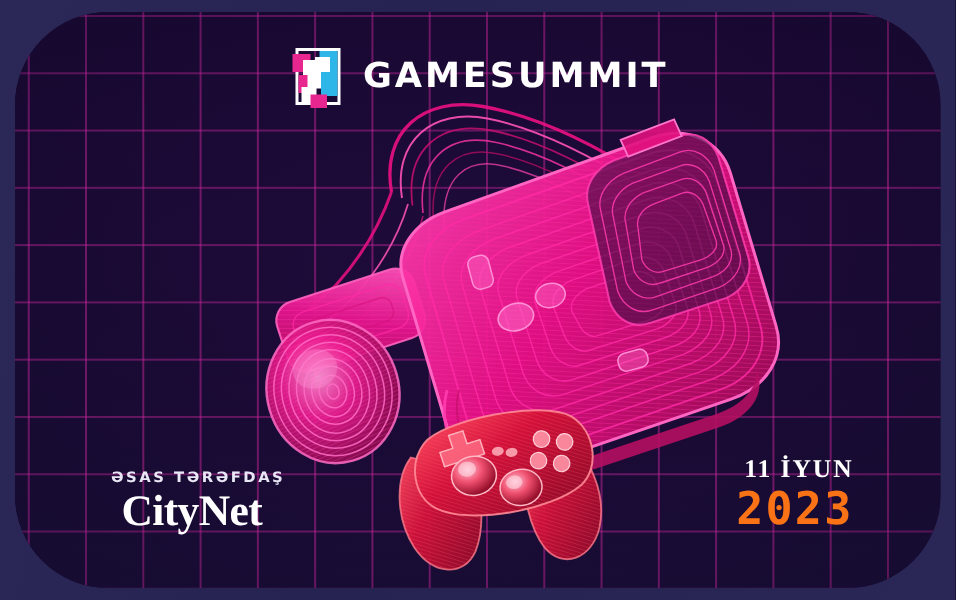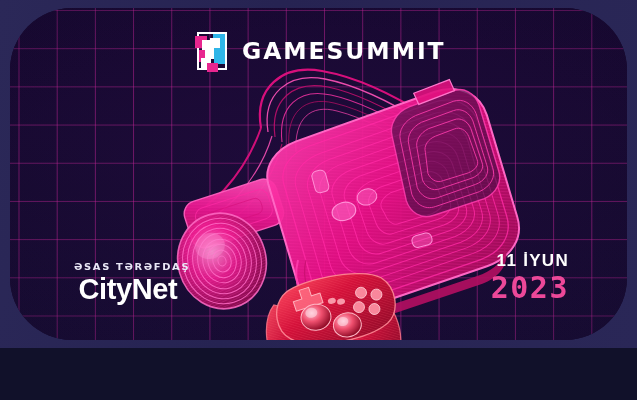--- a/index.html
+++ b/index.html
@@ -1,21 +1,21 @@
 <!DOCTYPE html>
 <html><head>
 <meta charset="utf-8">
 <style>
   html,body{margin:0;padding:0;background:#11112a;}
   body{
     width:637px;height:400px;overflow:hidden;
     font-family:"Liberation Sans", sans-serif;
   }
   #banner{
-    position:relative;width:637px;height:348px;
+    position:relative;width:637px;height:400px;
     background:#272454;
     overflow:hidden;
   }
   
   #frame-sheen{
     position:absolute;inset:0;
     background:linear-gradient(100deg,#2b2858 0%,#262352 40%,#2a2757 100%);
     pointer-events:none;
   }
   
@@ -78,37 +78,37 @@
   }
   #sponsor-kicker{
     color:#e9e7f6;
     font-family:"DejaVu Sans", sans-serif;
     font-size:9.5px;font-weight:700;letter-spacing:1.6px;
     margin:0 0 3px 4px;white-space:nowrap;
     transform:scaleX(1.04);transform-origin:left center;
   }
   #sponsor-name{
     color:#ffffff;
-    font-family:Liberation Sans, sans-serif;
+    font-family:Liberation Serif, serif;
     font-size:29px;font-weight:700;letter-spacing:-.4px;
     line-height:1;white-space:nowrap;
   }
 
   
   #date{
     position:absolute;right:58px;bottom:37px;z-index:45;text-align:right;
   }
   #date-day{
     color:#ffffff;
-    font-family:Liberation Sans, sans-serif;
+    font-family:Liberation Serif, serif;
     font-size:17px;font-weight:700;letter-spacing:1.3px;
     line-height:1;margin-bottom:4px;white-space:nowrap;
   }
   #date-year{
-    color:#ec4899;
+    color:#f97316;
     font-family:"DejaVu Sans Mono","Liberation Mono",monospace;
     font-size:30px;font-weight:700;letter-spacing:1.5px;
     line-height:1;white-space:nowrap;
   }
   
   #vignette{
     position:absolute;inset:0;z-index:30;pointer-events:none;
     background:radial-gradient(125% 110% at 50% 50%, rgba(0,0,0,0) 55%, rgba(8,3,22,.45) 100%);
   }
 </style>

